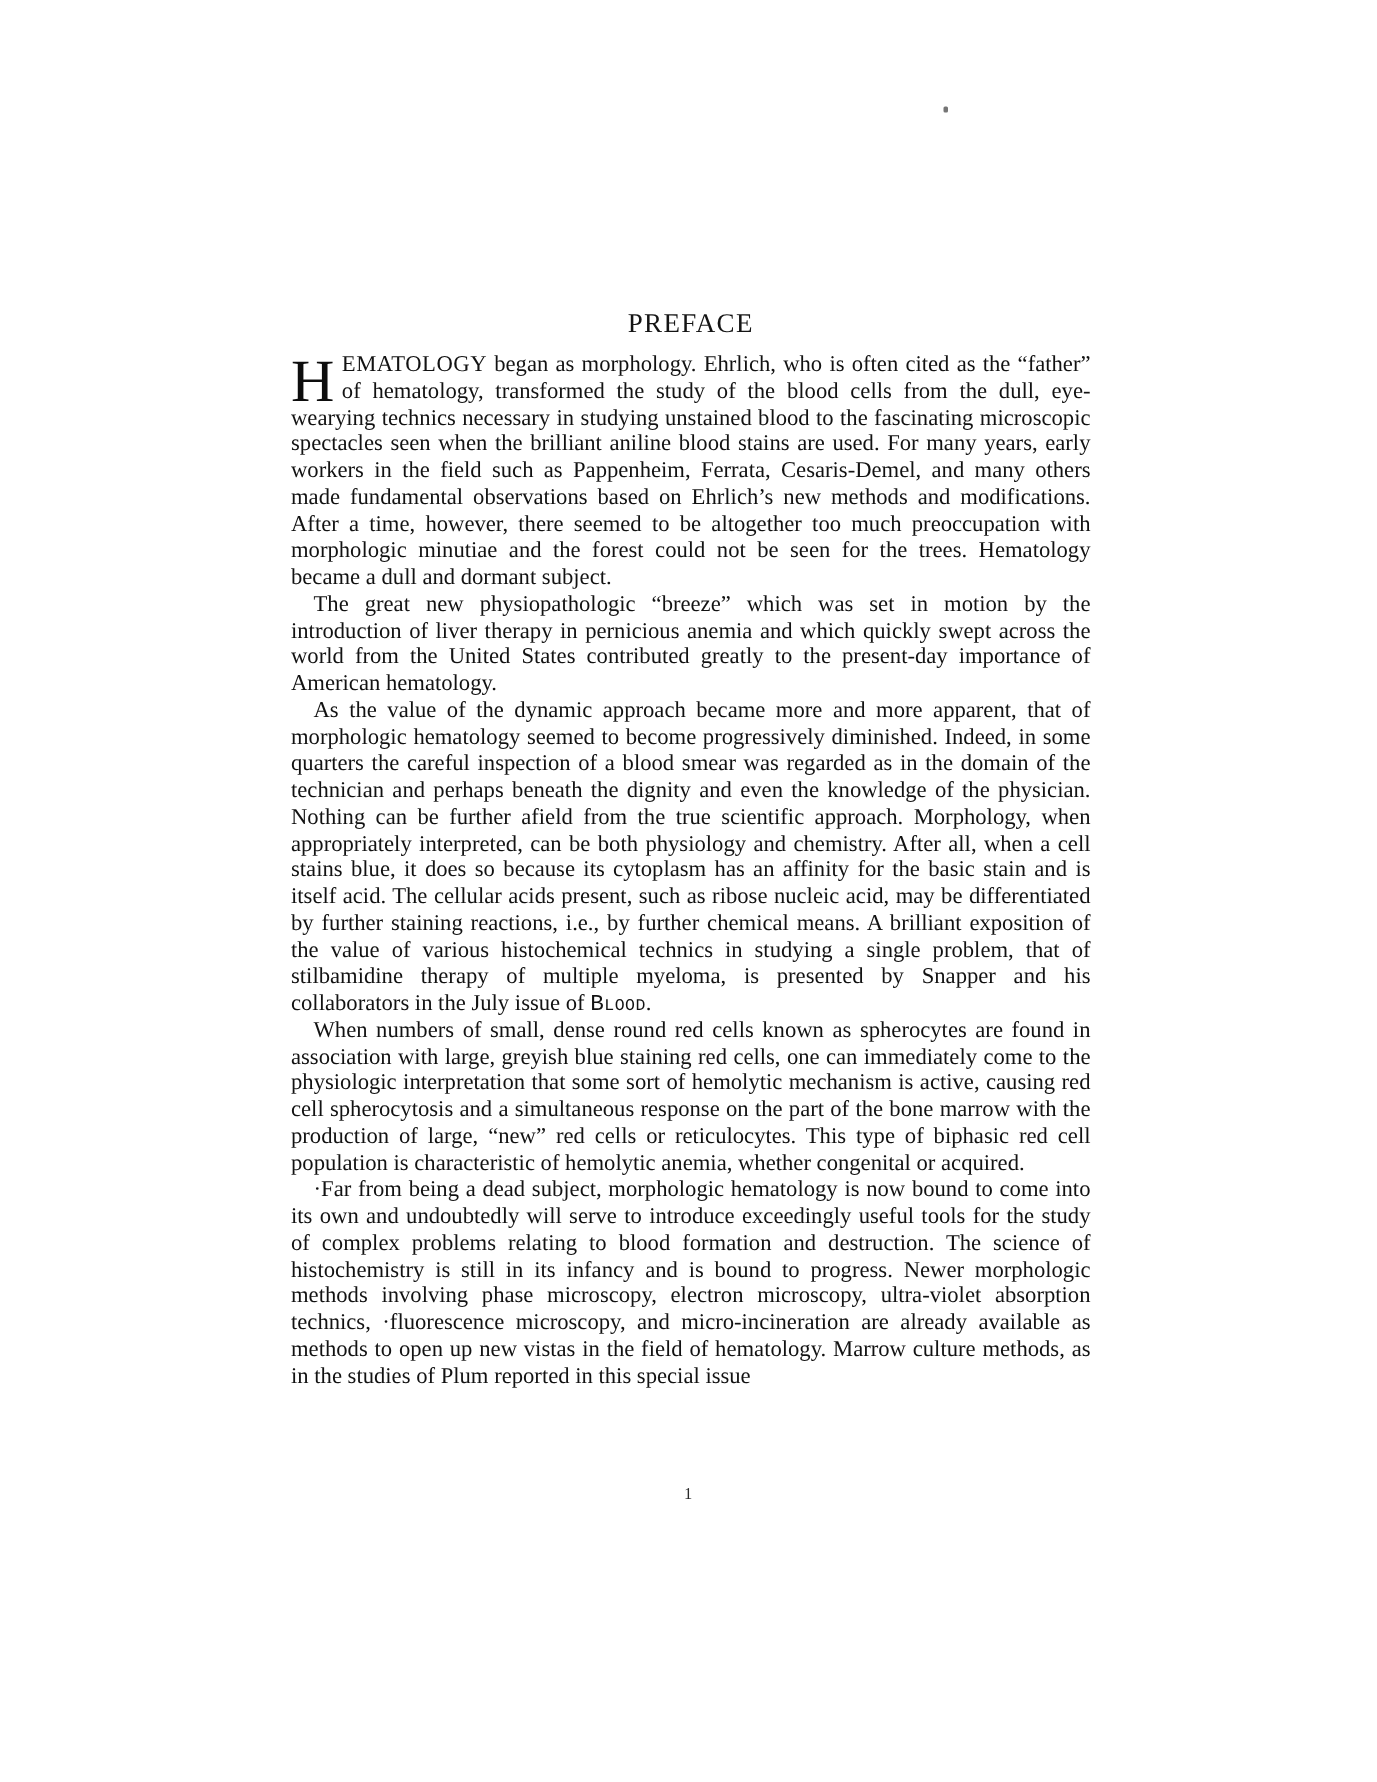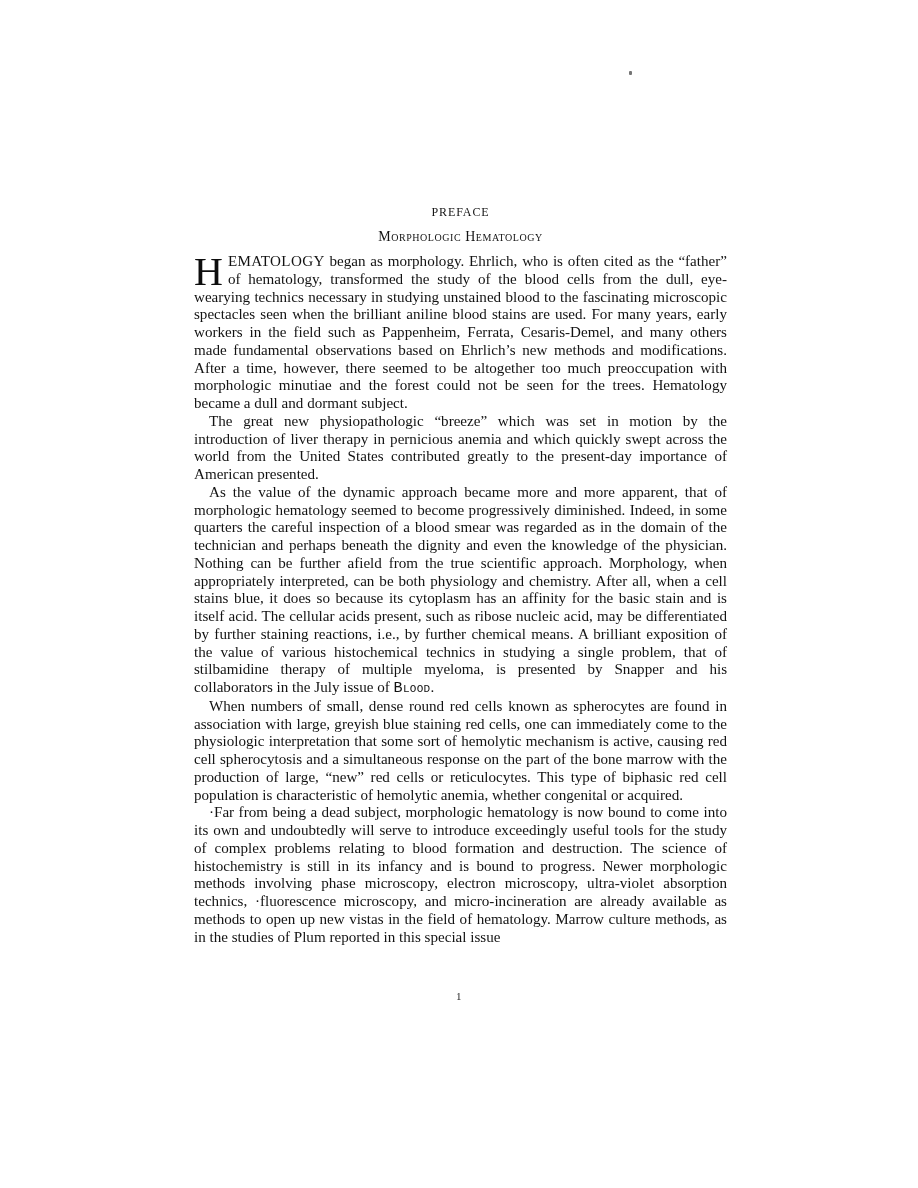--- a/index.html
+++ b/index.html
@@ -41,21 +41,21 @@
 
   
   #text-column {
     position: absolute;
     left: 194px;
     top: 205px;
     width: 533px;
   }
 
   #preface-title {
-    font-size: 12px;
+    font-size: 18px;
     letter-spacing: 0.9px;
     text-align: center;
     margin: 0 0 9px 0;
     font-weight: 400;
     color: #141414;
   }
 
   #section-subtitle {
     text-align: center;
     font-size: 14px;
@@ -118,27 +118,26 @@
 <body>
 
 <div id="page-sheet">
 
   <div id="scan-speck"></div>
 
   <div id="text-column">
 
     <h1 id="preface-title">PREFACE</h1>
 
-    <h2 id="section-subtitle">Morphologic Hematology</h2>
 
     <p class="body-par" id="par-opening">
       <span id="drop-cap">H</span><span class="opening-lead">EMATOLOGY</span><span> began as morphology. Ehrlich, who is often cited as the “father” of hematology, transformed the study of the blood cells from the dull, eye-wearying technics necessary in studying unstained blood to the fascinating microscopic spectacles seen when the brilliant aniline blood stains are used. For many years, early workers in the field such as Pappenheim, Ferrata, Cesaris-Demel, and many others made fundamental observations based on Ehrlich’s new methods and modifications. After a time, however, there seemed to be altogether too much preoccupation with morphologic minutiae and the forest could not be seen for the trees. Hematology became a dull and dormant subject.</span>
     </p>
 
-    <p class="body-par">The great new physiopathologic “breeze” which was set in motion by the introduction of liver therapy in pernicious anemia and which quickly swept across the world from the United States contributed greatly to the present-day importance of American presented.</p>
+    <p class="body-par">The great new physiopathologic “breeze” which was set in motion by the introduction of liver therapy in pernicious anemia and which quickly swept across the world from the United States contributed greatly to the present-day importance of American hematology.</p>
 
     <p class="body-par"><span>As the value of the dynamic approach became more and more apparent, that of morphologic hematology seemed to become progressively diminished. Indeed, in some quarters the careful inspection of a blood smear was regarded as in the domain of the technician and perhaps beneath the dignity and even the knowledge of the physician. Nothing can be further afield from the true scientific approach. Morphology, when appropriately interpreted, can be both physiology and chemistry. After all, when a cell stains blue, it does so because its cytoplasm has an affinity for the basic stain and is itself acid. The cellular acids present, such as ribose nucleic acid, may be differentiated by further staining reactions, i.e., by further chemical means. A brilliant exposition of the value of various histochemical technics in studying a single problem, that of stilbamidine therapy of multiple myeloma, is presented by Snapper and his collaborators in the July issue of </span><span class="smallcaps">Blood</span><span>.</span></p>
 
     <p class="body-par">When numbers of small, dense round red cells known as spherocytes are found in association with large, greyish blue staining red cells, one can immediately come to the physiologic interpretation that some sort of hemolytic mechanism is active, causing red cell spherocytosis and a simultaneous response on the part of the bone marrow with the production of large, “new” red cells or reticulocytes. This type of biphasic red cell population is characteristic of hemolytic anemia, whether congenital or acquired.</p>
 
     <p class="body-par">·Far from being a dead subject, morphologic hematology is now bound to come into its own and undoubtedly will serve to introduce exceedingly useful tools for the study of complex problems relating to blood formation and destruction. The science of histochemistry is still in its infancy and is bound to progress. Newer morphologic methods involving phase microscopy, electron microscopy, ultra-violet absorption technics, ·fluorescence microscopy, and micro-incineration are already available as methods to open up new vistas in the field of hematology. Marrow culture methods, as in the studies of Plum reported in this special issue</p>
 
   </div>
 
   <div id="folio">1</div>

